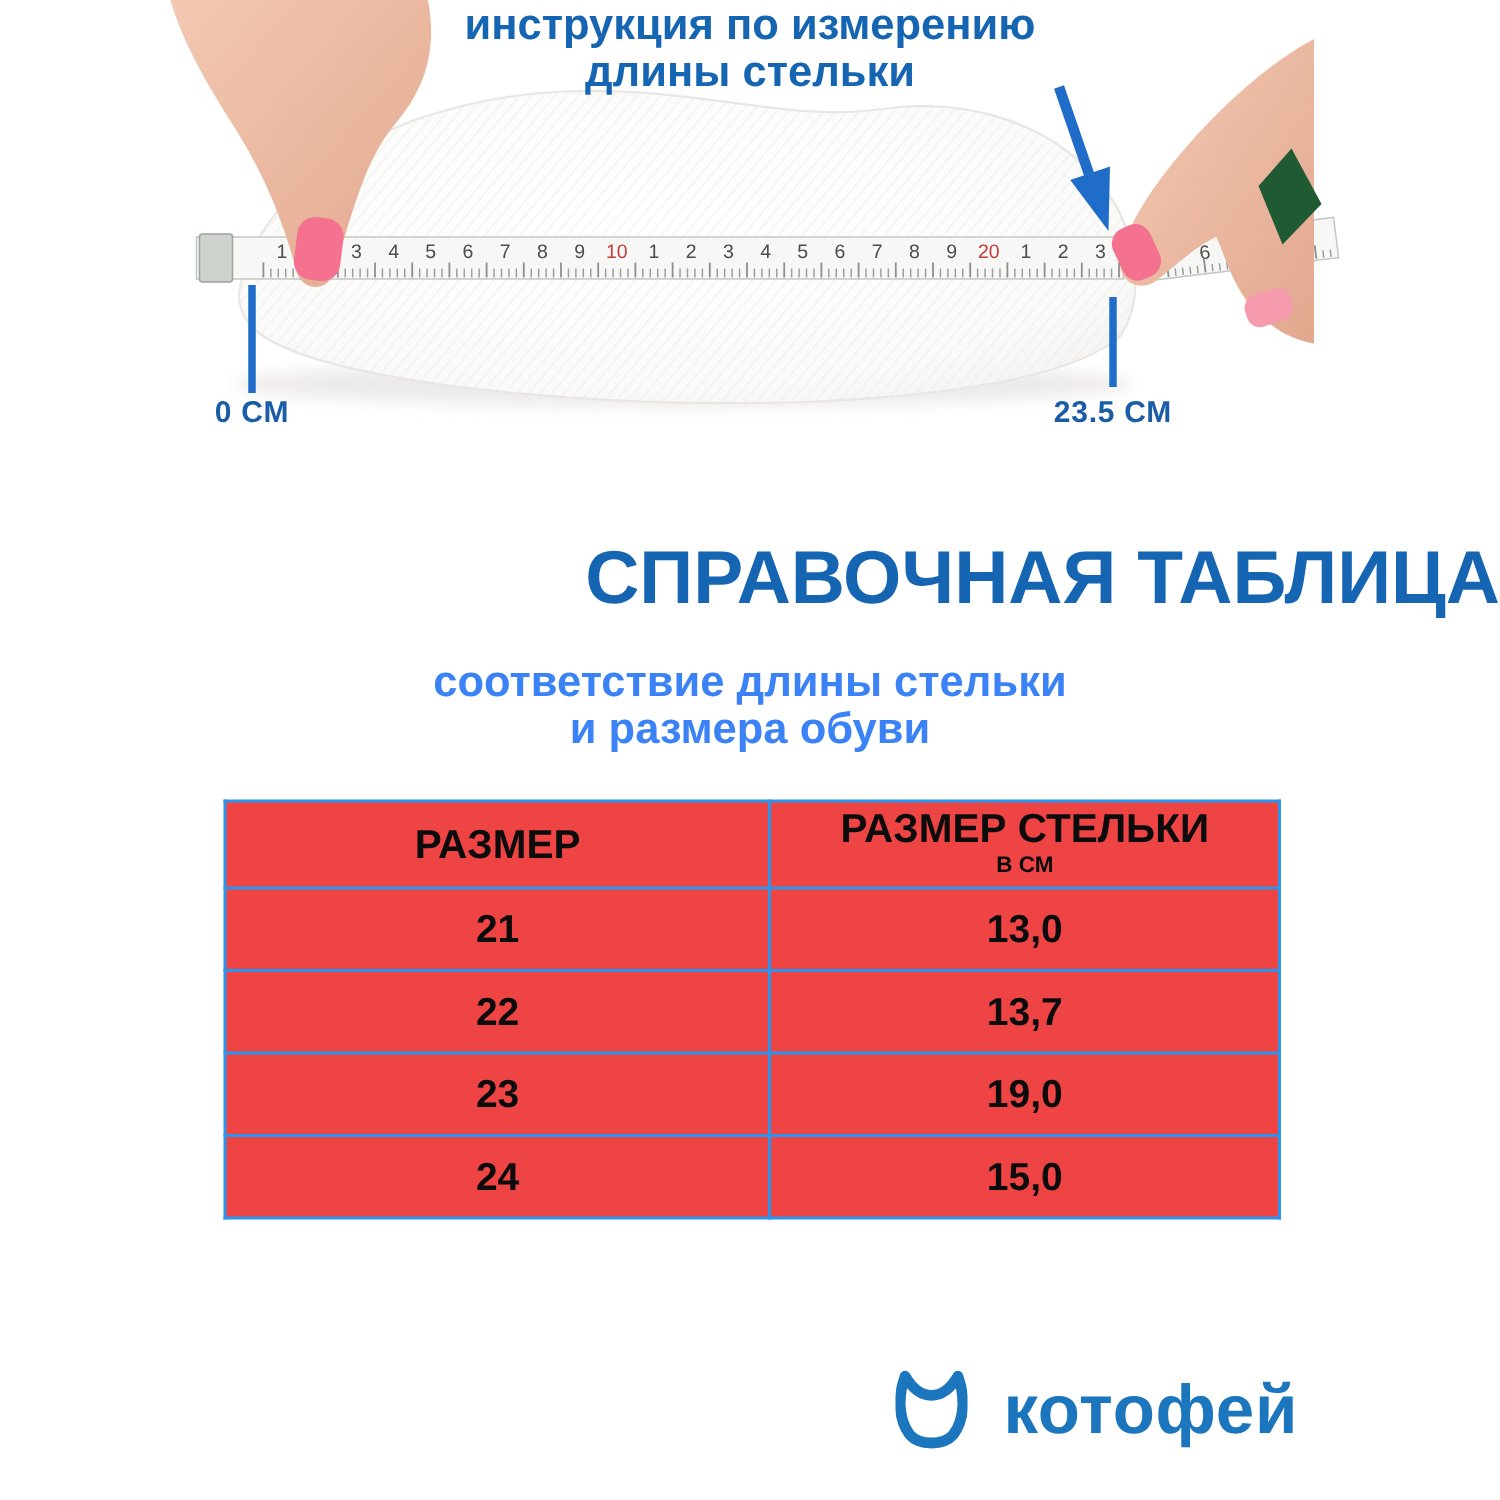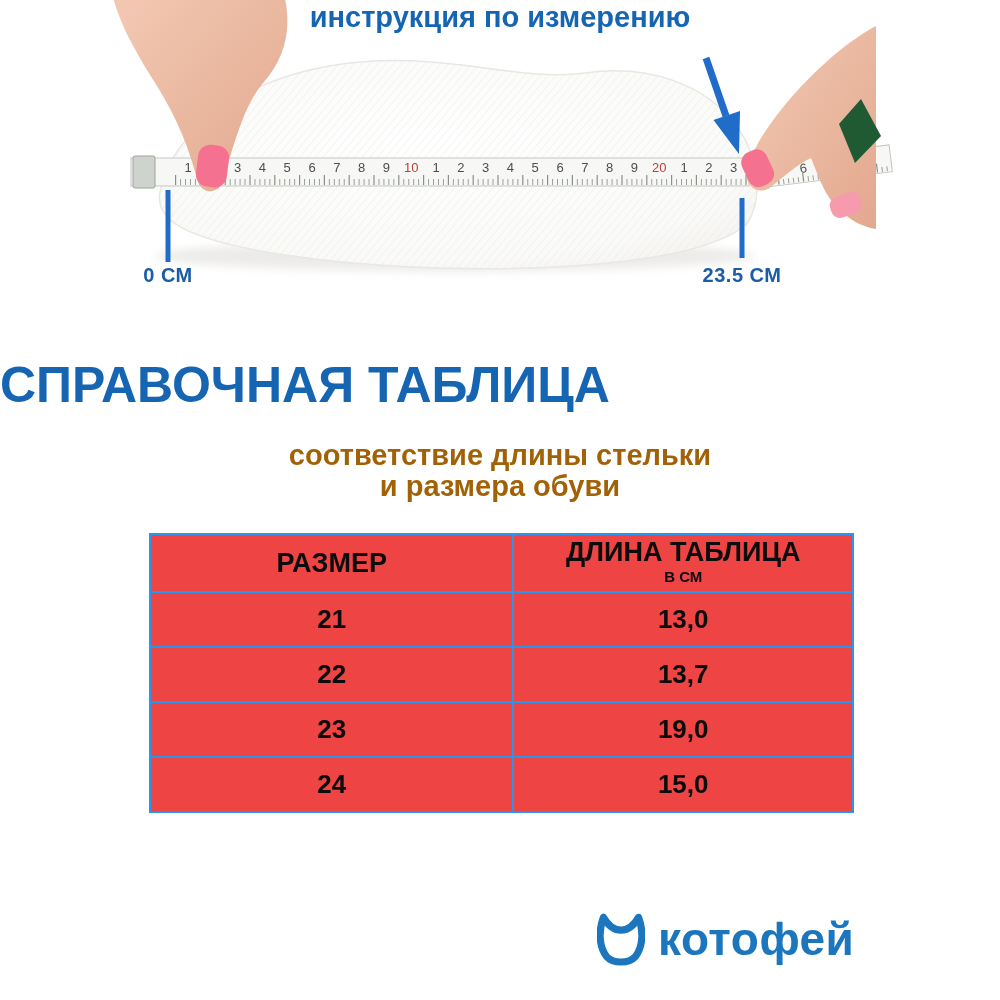--- a/index.html
+++ b/index.html
@@ -15,59 +15,60 @@
     font-size:29px;line-height:31px;font-weight:bold;color:#1565b3;z-index:3;
   }
   .measure-label{
     position:absolute;top:264px;font-size:20px;font-weight:bold;color:#1a5ca6;
     letter-spacing:0.5px;text-align:center;z-index:3;
   }
   .measure-label.zero{left:108px;width:120px;}
   .measure-label.end{left:672px;width:140px;}
   
   .ref-heading{
-    position:absolute;left:0;top:356px;width:1000px;text-align:left;
+    position:absolute;left:0;top:356px;width:1000px;text-align:right;
     font-size:50px;font-weight:bold;color:#1565b3;letter-spacing:0px;
   }
   .ref-subtitle{
     position:absolute;left:0;top:440px;width:1000px;text-align:center;
-    font-size:29px;line-height:31px;font-weight:bold;color:#a16207;
+    font-size:29px;line-height:31px;font-weight:bold;color:#3b82f6;
   }
   table.size-table{
     position:absolute;left:149px;top:533px;width:705px;
     border-collapse:collapse;table-layout:fixed;
   }
   table.size-table,
   table.size-table th,
   table.size-table td{border:2.5px solid #2a95ef;}
   table.size-table th,
   table.size-table td{
     text-align:center;vertical-align:middle;color:#0c0c0c;background:#ef4444;
     font-weight:bold;padding:0;
   }
   table.size-table th{height:56px;font-size:27px;line-height:27px;}
   table.size-table td{height:53px;font-size:26px;}
   th .sub{display:block;font-size:15px;line-height:21px;}
   col.c1{width:51.7%;} col.c2{width:48.3%;}
   
   .brand{
-    position:absolute;left:597px;top:912px;display:flex;align-items:center;gap:13px;
+    position:absolute;left:597px;top:912px;display:flex;align-items:center;gap:24px;
   }
   .brand-name{font-size:46px;font-weight:bold;color:#1b76bd;letter-spacing:0.5px;}
   svg text{font-family:"Liberation Sans",sans-serif;}
 </style>
 </head>
 <body>
 
 <div class="page">
 
   <div class="photo">
 
     <div class="photo-title">
       <span>инструкция по измерению</span><br>
+      <span>длины стельки</span>
     </div>
 
     <svg viewBox="0 0 1000 340" width="1000" height="340">
       <defs>
         <radialGradient id="insoleG" cx="45%" cy="40%" r="80%">
           <stop offset="0%" stop-color="#ffffff"></stop>
           <stop offset="70%" stop-color="#fafaf8"></stop>
           <stop offset="100%" stop-color="#f0eeeb"></stop>
         </radialGradient>
         <linearGradient id="skinG" x1="0" y1="0" x2="1" y2="1">
@@ -310,21 +311,21 @@
 
   <table class="size-table">
     <colgroup>
         <col class="c1">
         <col class="c2">
       </colgroup>
     <thead>
       <tr>
         <th>РАЗМЕР</th>
         <th>
-          <span>ДЛИНА ТАБЛИЦА</span>
+          <span>РАЗМЕР СТЕЛЬКИ</span>
           <span class="sub">В СМ</span>
         </th>
       </tr>
     </thead>
     <tbody id="size-rows">
         <tr>
           <td>21</td>
           <td>13,0</td>
         </tr>
         <tr>

